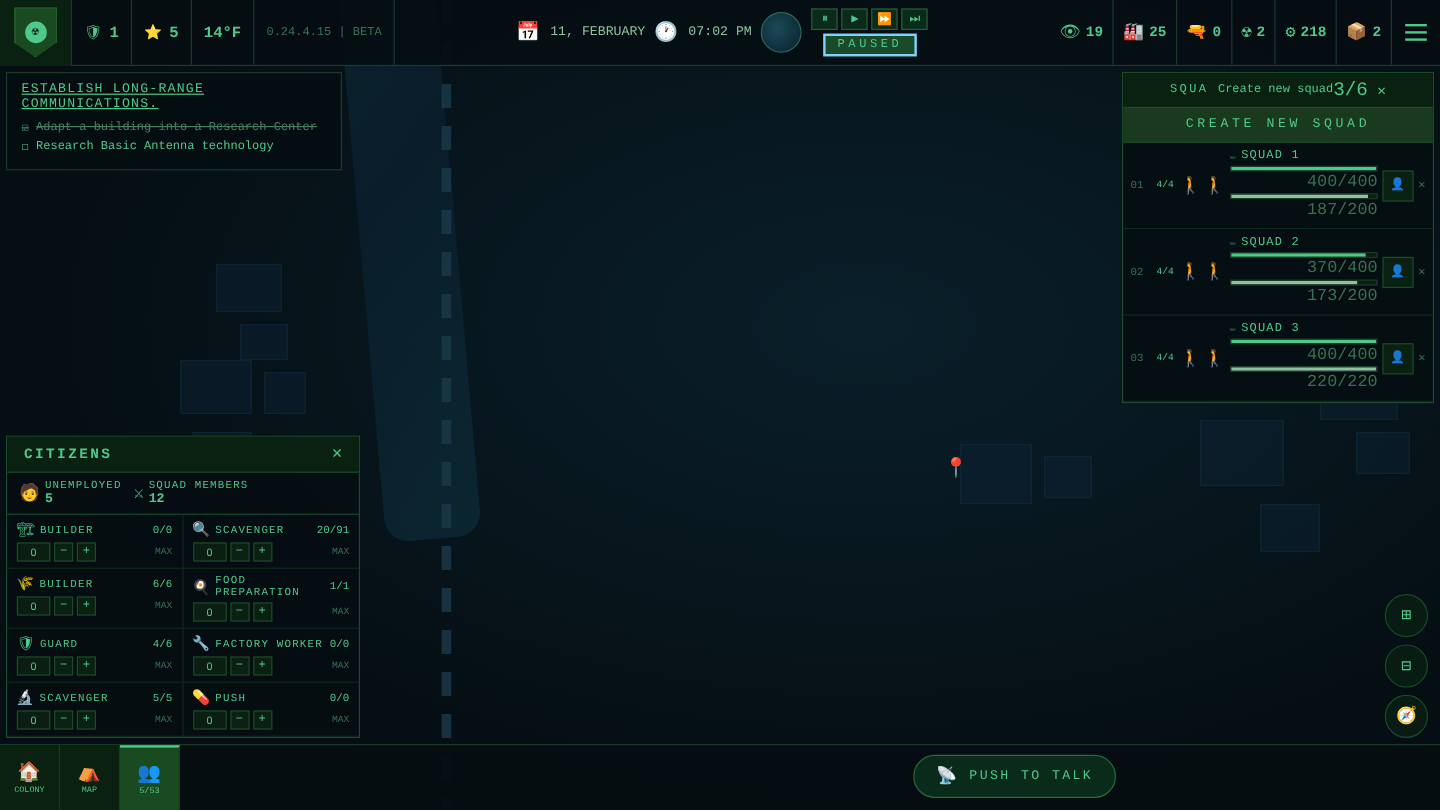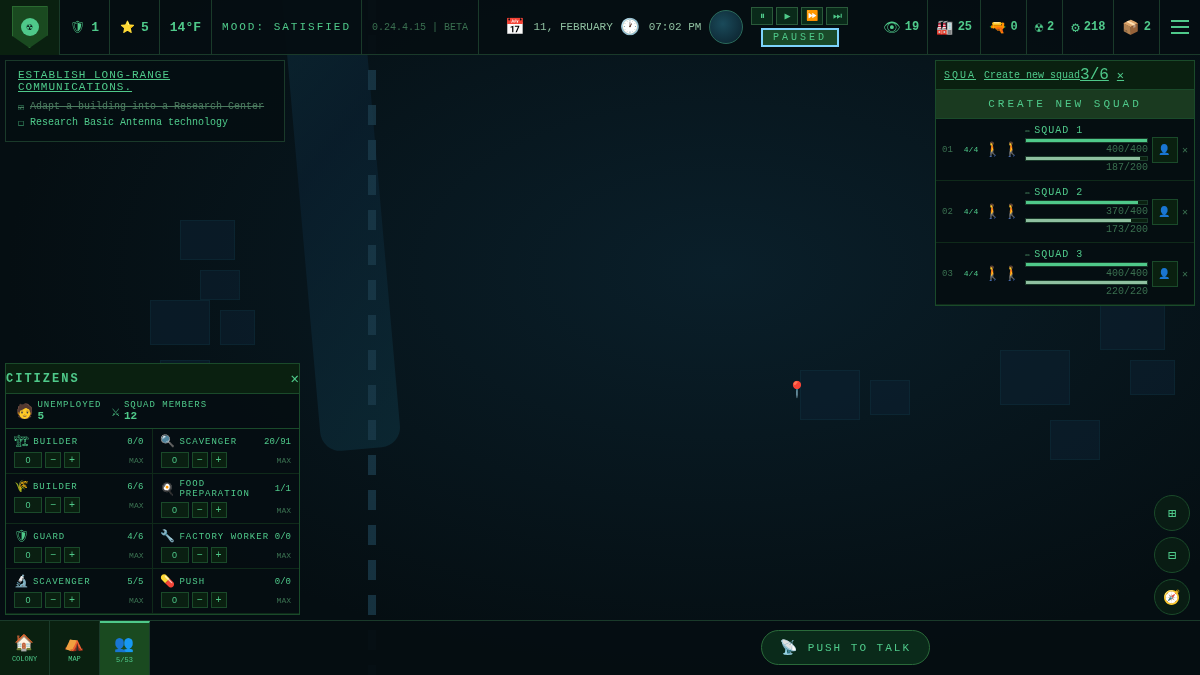--- a/index.html
+++ b/index.html
@@ -252,21 +252,21 @@
       left: 5px;
       width: 295px;
       background: rgba(5, 14, 18, 0.95);
       border: 1px solid #1a4a2a;
       z-index: 50;
     }
     .citizens-header {
       display: flex;
       align-items: center;
       justify-content: space-between;
-      padding: 6px 0;
+      padding: 6px 14px;
       background: #0a2010;
       border-bottom: 1px solid #1a4a2a;
     }
     .citizens-title {
       font-size: 12px;
       letter-spacing: 2px;
       color: #4fc98a;
       font-weight: bold;
     }
     .close-btn {
@@ -372,25 +372,24 @@
       top: 60px;
       right: 5px;
       width: 260px;
       background: rgba(5, 14, 18, 0.97);
       border: 1px solid #1a4a2a;
       z-index: 50;
     }
     .squad-header {
       display: flex;
       align-items: center;
-      justify-content: flex-start;
+      justify-content: center;
       padding: 5px 8px;
       background: #0a2010;
       border-bottom: 1px solid #1a4a2a;
-      text-decoration: underline;
     }
     .squad-header-left {
       display: flex;
       align-items: center;
       gap: 8px;
     }
     .squad-tab {
       font-size: 10px;
       letter-spacing: 2px;
       color: #4fc98a;
@@ -483,21 +482,21 @@
       overflow: hidden;
     }
     .squad-bar-fill {
       height: 100%;
       background: #4fc98a;
     }
     .squad-bar-fill.partial {
       background: #8fc0a0;
     }
     .squad-bar-val {
-      font-size: 10px;
+      font-size: 14px;
       color: #3a7050;
       text-align: right;
     }
     .squad-avatar {
       width: 26px;
       height: 26px;
       background: #0a2010;
       border: 1px solid #1a4a2a;
       flex-shrink: 0;
       display: flex;
@@ -650,23 +649,20 @@
   <div class="tb-section">
     <span class="tb-icon">🛡</span>
     <span class="tb-num">1</span>
   </div>
   <div class="tb-section">
     <span class="tb-icon">⭐</span>
     <span class="tb-num">5</span>
   </div>
   <div class="tb-section">
     <span class="tb-num">14°F</span>
-  </div>
-  <div class="tb-section">
-    <span class="mood-text">MOOD: SATISFIED</span>
   </div>
   <div class="tb-section">
     <span class="version-text">0.24.4.15 | BETA</span>
   </div>
 
   <div id="tb-center">
     <span>📅</span>
     <span class="tb-date">11, FEBRUARY</span>
     <span>🕐</span>
     <span class="tb-time">07:02 PM</span>

